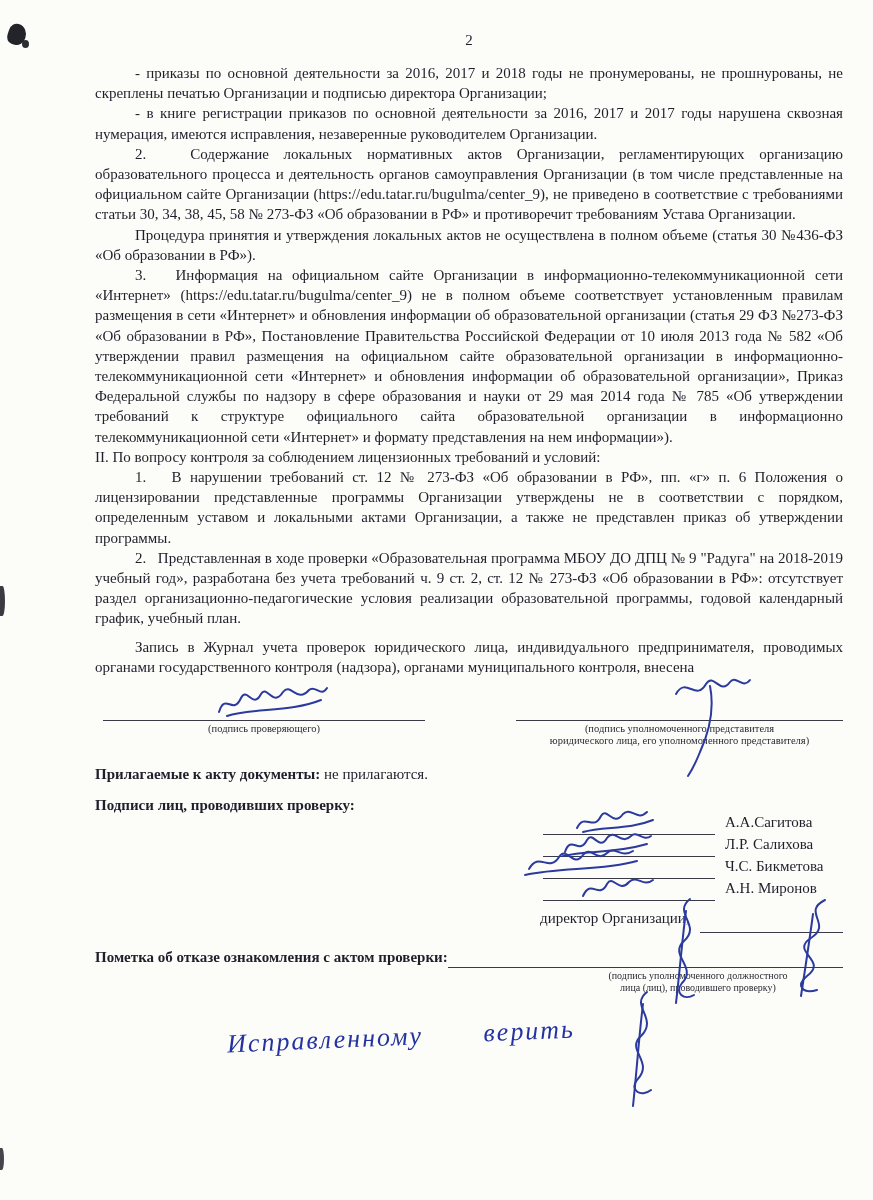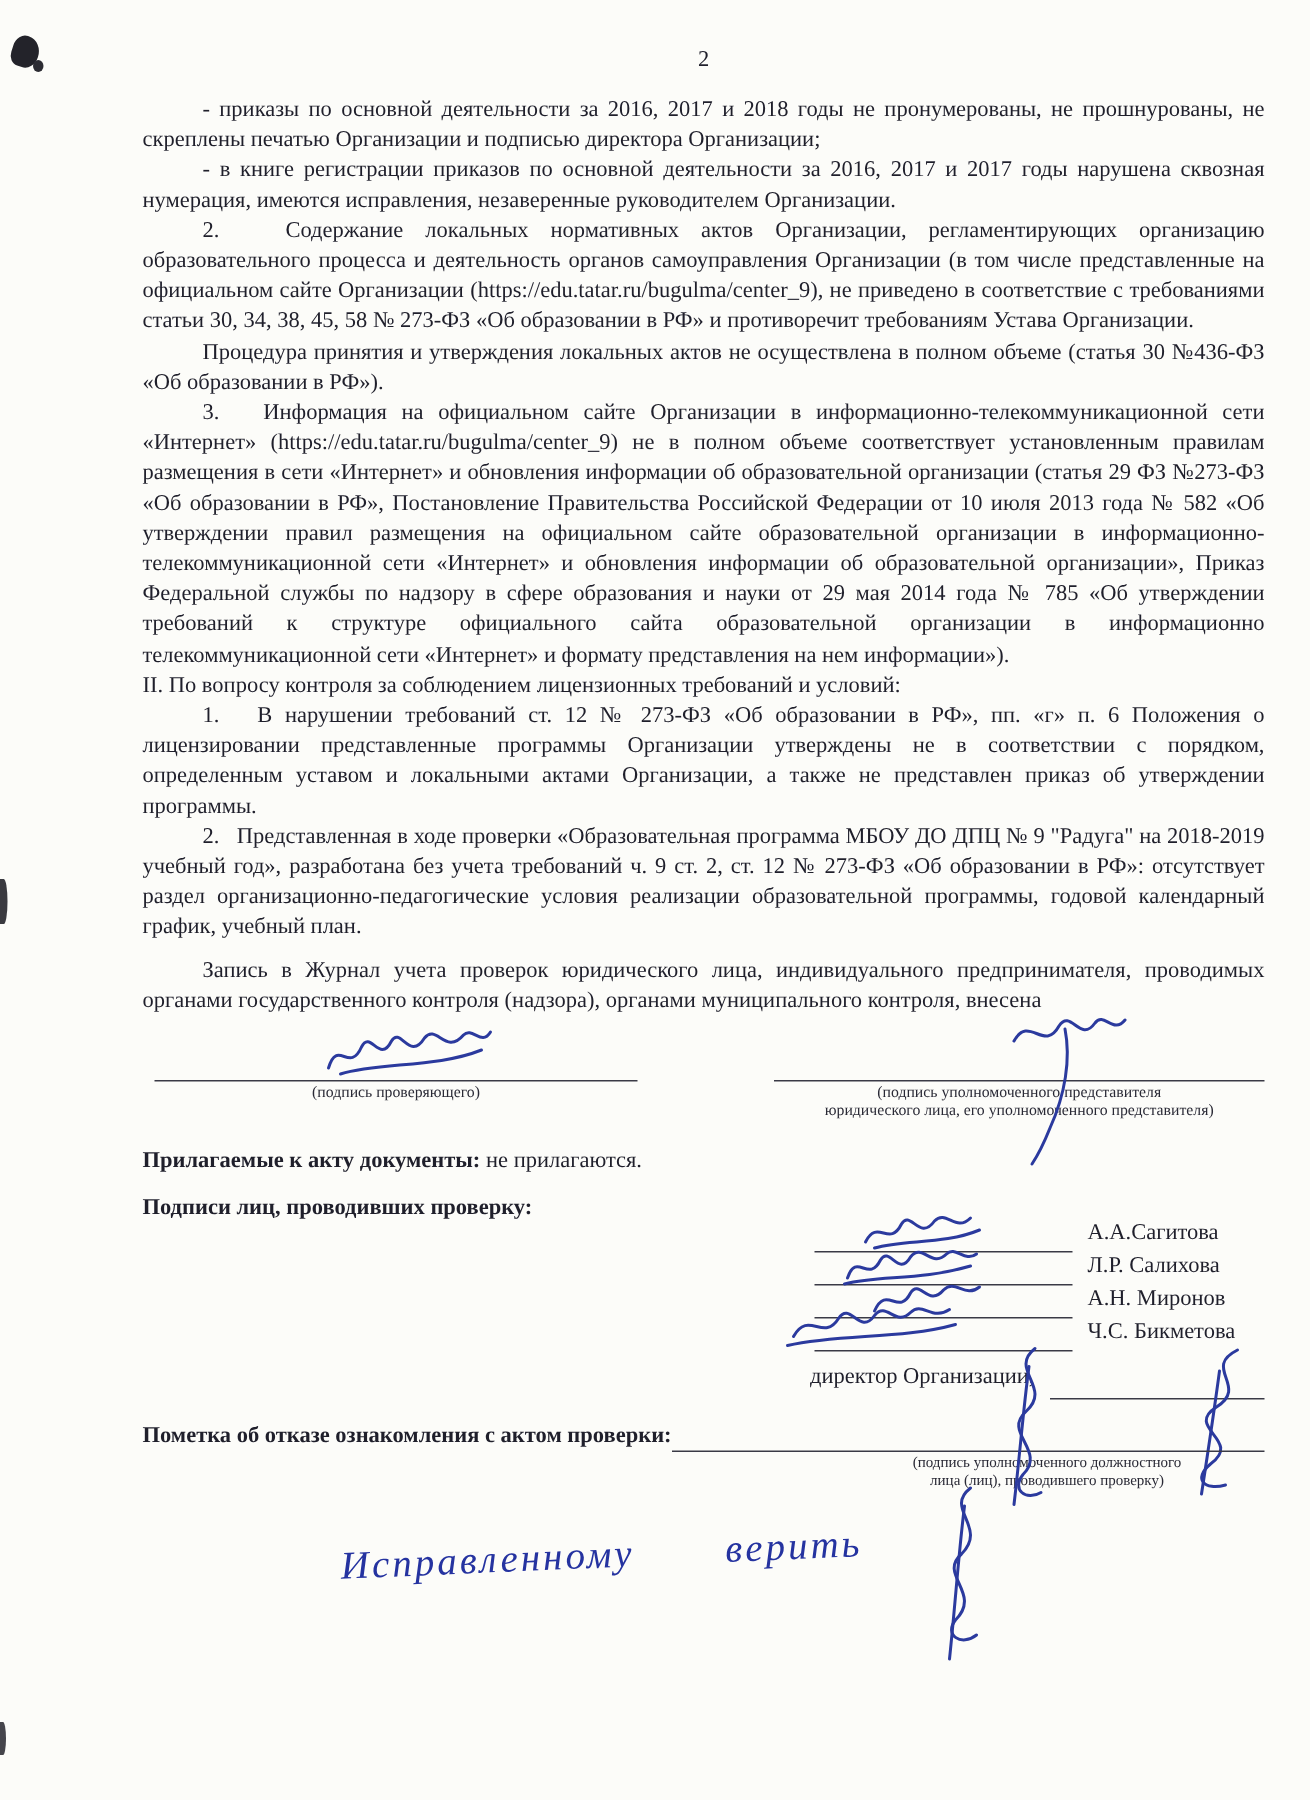--- a/index.html
+++ b/index.html
@@ -117,34 +117,34 @@
         <div class="inspector-line">
           <svg class="sig" style="left:18px;bottom:-6px;" width="96" height="34" viewBox="0 0 96 34">
             <path d="M4 24 C10 6 18 28 26 12 C32 2 38 24 46 10 C54 0 60 18 70 8 C76 2 82 14 90 8"></path>
             <path d="M2 28 C26 22 52 26 86 16"></path>
           </svg>
         </div>
         <div class="inspector-name">Л.Р. Салихова</div>
       </div>
       <div class="inspector-row">
         <div class="inspector-line">
-          <svg class="sig" style="left:34px;bottom:-4px;" width="84" height="30" viewBox="0 0 84 30">
-            <path d="M6 22 C14 4 22 26 30 10 C36 0 42 20 52 8 C60 0 66 14 76 6"></path>
-          </svg>
-        </div>
-        <div class="inspector-name">А.Н. Миронов</div>
-      </div>
-      <div class="inspector-row">
-        <div class="inspector-line">
           <svg class="sig" style="left:-22px;bottom:-5px;" width="124" height="40" viewBox="0 0 124 40">
             <path d="M8 26 C18 8 28 30 38 14 C46 2 52 26 62 12 C70 2 76 20 86 10 C94 2 100 16 112 8"></path>
             <path d="M4 32 C40 24 80 28 116 18"></path>
           </svg>
         </div>
         <div class="inspector-name">Ч.С. Бикметова</div>
+      </div>
+      <div class="inspector-row">
+        <div class="inspector-line">
+          <svg class="sig" style="left:34px;bottom:-4px;" width="84" height="30" viewBox="0 0 84 30">
+            <path d="M6 22 C14 4 22 26 30 10 C36 0 42 20 52 8 C60 0 66 14 76 6"></path>
+          </svg>
+        </div>
+        <div class="inspector-name">А.Н. Миронов</div>
       </div>
     </div>
 
 
     <div class="ack-person">
       <div>директор Организации,</div>
       <div class="ack-line"></div>
       <svg class="sig" style="right:-10px;top:-14px;" width="90" height="110" viewBox="0 0 90 110">
         <path d="M62 6 C38 18 70 30 48 44 C26 58 66 66 44 82 C32 92 40 100 54 96"></path>
         <path d="M50 20 C46 50 42 76 38 102"></path>

